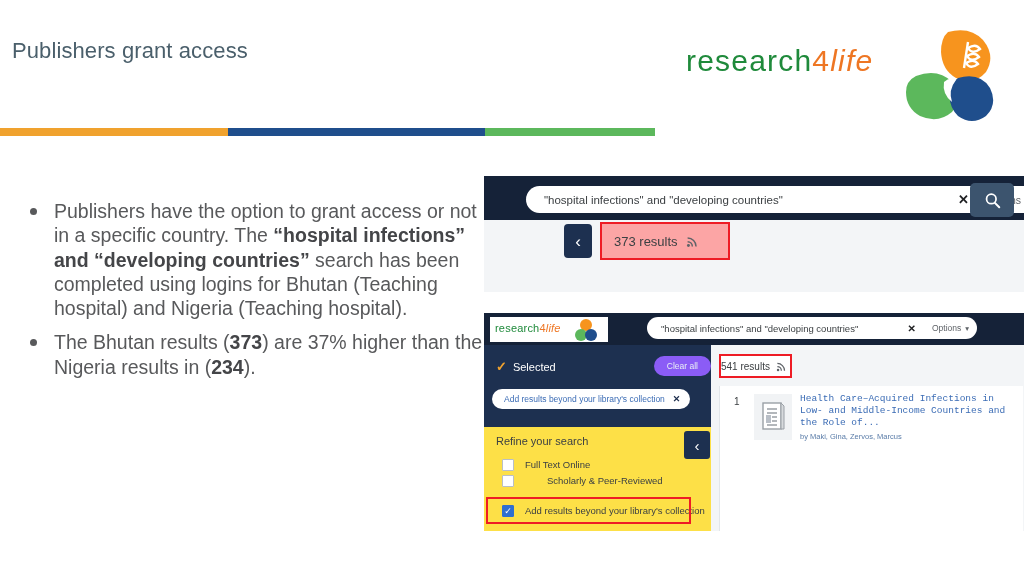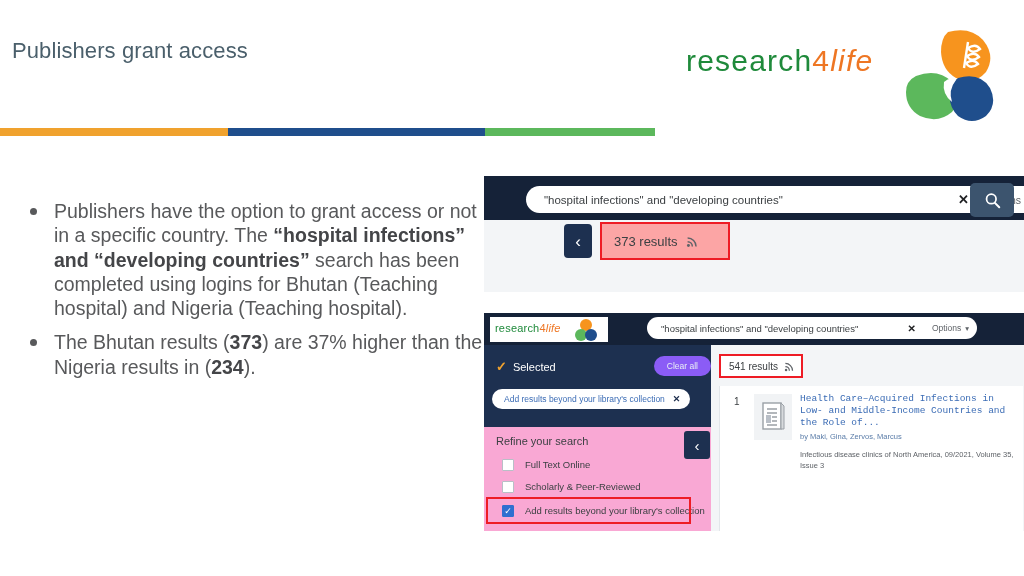--- a/index.html
+++ b/index.html
@@ -180,55 +180,55 @@
     position: absolute; left: 8px; top: 44px;
     background: #ffffff; border-radius: 12px;
     padding: 5px 10px 5px 12px;
     display: flex; align-items: center;
     font-size: 8.5px; color: #3b6cb5; white-space: nowrap;
   }
   .chip .chip-x { color: #1a2b4a; font-weight: bold; margin-left: 8px; font-size: 9px; }
 
   .s2-refine {
     position: absolute; left: 0; top: 114px; width: 227px; height: 104px;
-    background: #f9a8d4;
+    background: #fde047;
   }
   .refine-title { position: absolute; left: 12px; top: 8px; font-size: 11px; color: #3c4043; }
   .facet { position: absolute; left: 18px; display: flex; align-items: flex-start; }
   .facet .box {
     width: 12px; height: 12px; border: 1px solid #b9bfc7; background: #ffffff; border-radius: 1px;
     box-sizing: border-box;
   }
   .facet .box.checked {
     background: #2f6fd0; border-color: #2f6fd0; color: #ffffff;
     display: flex; align-items: center; justify-content: center; font-size: 9px;
   }
   .facet .flabel { font-size: 9.5px; color: #3c4043; margin-left: 11px; white-space: nowrap; }
   .facet-1 { top: 32px; }
-  .facet-2 { top: 54px; }
+  .facet-2 { top: 48px; gap: 22px; }
   .facet-3 { top: 78px; }
   .facet-box-red {
     position: absolute; left: 2px; top: 70px; width: 205px; height: 27px;
     border: 2.5px solid #ee1c25; box-sizing: border-box;
   }
   .s2-collapse {
     position: absolute; left: 200px; top: 118px; width: 26px; height: 28px;
     background: #1d3050; border-radius: 3px;
     display: flex; align-items: center; justify-content: center;
     color: #ffffff; font-size: 15px;
   }
 
   .s2-right {
     position: absolute; left: 227px; top: 32px; width: 313px; height: 186px;
     background: #f3f5f7;
   }
   .s2-results-box {
-    position: absolute; left: 8px; top: 9px; width: 84px; height: 24px;
+    position: absolute; left: 8px; top: 9px; width: 73px; height: 24px;
     border: 2.5px solid #ee1c25; background: #ffffff;
-    display: flex; align-items: center; padding-left: 8px; box-sizing: border-box;
+    display: flex; align-items: center; box-sizing: border-box;
   }
   .s2-results-box .rtxt2 { font-size: 10px; color: #3c4043; }
   .s2-card {
     position: absolute; left: 8px; top: 41px; width: 303px; height: 145px;
     background: #ffffff; border-left: 1px solid #e2e6ea;
   }
   .res-num { position: absolute; left: 14px; top: 10px; font-size: 10px; color: #3c4043; }
   .res-thumb {
     position: absolute; left: 34px; top: 8px; width: 38px; height: 46px;
     background: #f1f3f5; display: flex; align-items: center; justify-content: center;
@@ -385,17 +385,16 @@
             <line x1="11" y1="15" x2="16" y2="15"></line>
             <line x1="11" y1="19" x2="16" y2="19"></line>
             <line x1="6" y1="23" x2="16" y2="23"></line>
           </g>
           <rect x="5" y="13" width="5" height="8" fill="#b9bfc7"></rect>
         </svg>
       </div>
       <div class="res-main">
         <div class="res-title">Health Care–Acquired Infections in Low- and Middle-Income Countries and the Role of...</div>
         <div class="res-authors">by Maki, Gina, Zervos, Marcus</div>
-        <div class="res-source">Infectious disease clinics of North America, 09/2021, Volume 35, Issue 3</div>
       </div>
     </div>
   </div>
 </div>
 
 </body></html>

